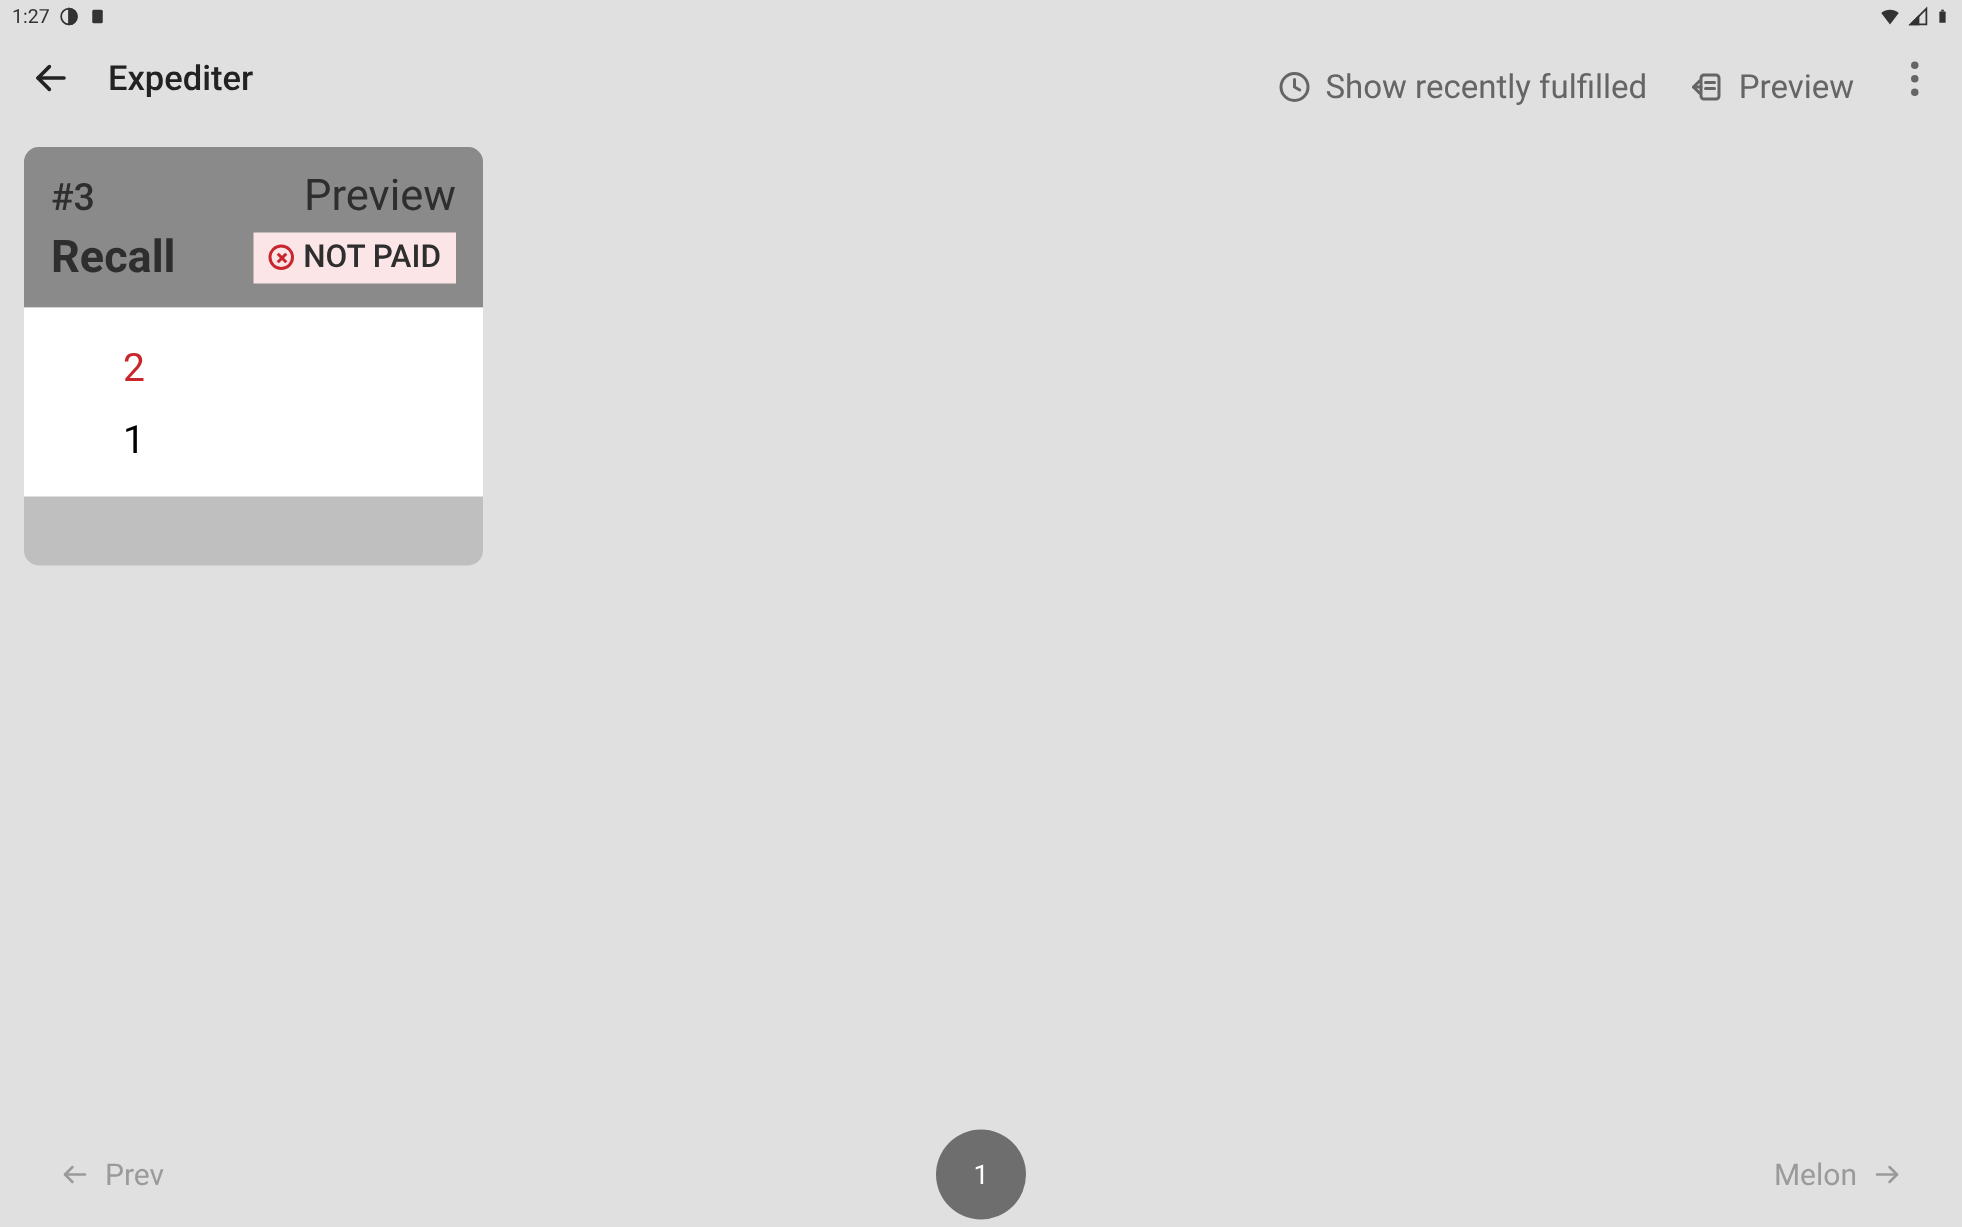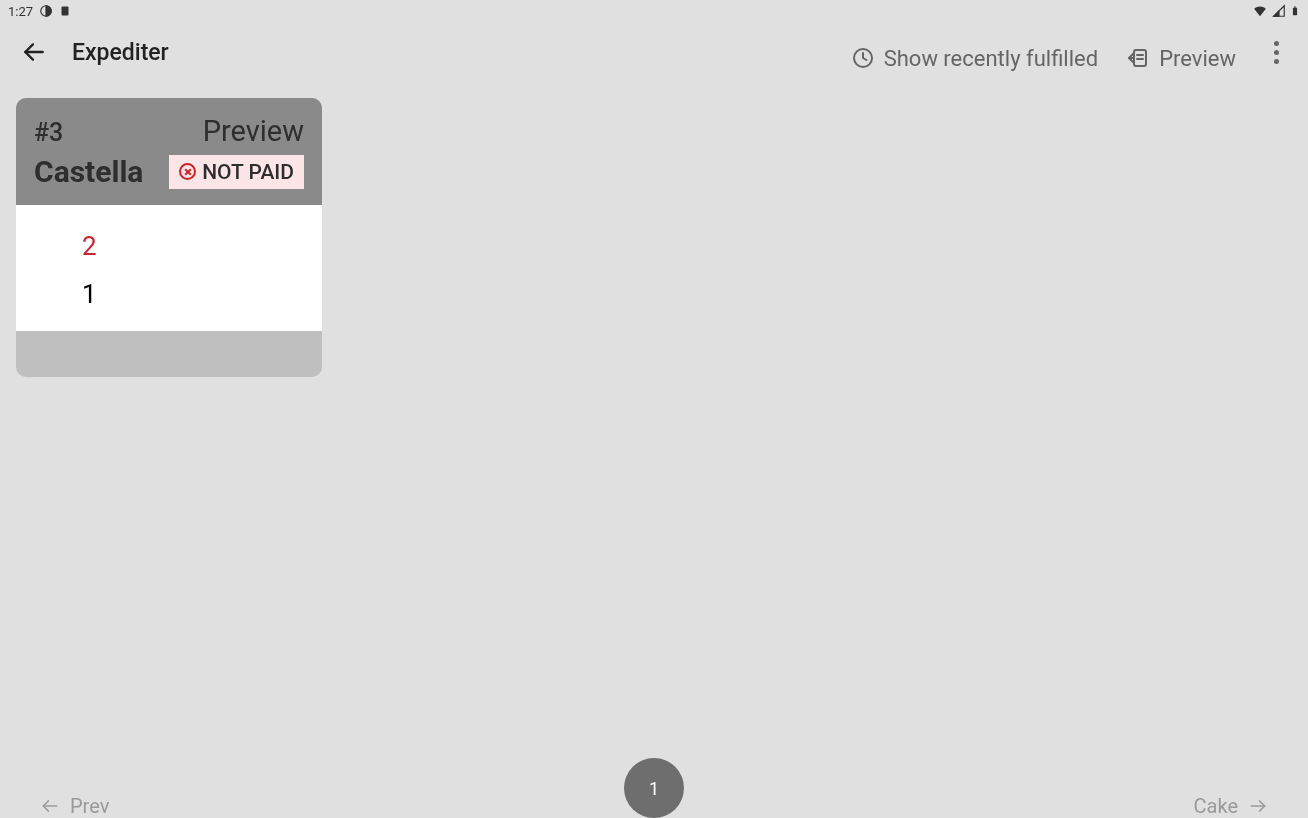--- a/index.html
+++ b/index.html
@@ -184,21 +184,21 @@
     .card-footer-pad {
       height: 46px;
     }
     .pagination-bar {
       position: absolute;
       bottom: 0;
       left: 0;
       right: 0;
       height: 70px;
       display: flex;
-      align-items: flex-end;
+      align-items: center;
       justify-content: space-between;
       padding: 0 40px;
       color: #9a9a9a;
     }
     .pager-btn {
       display: flex;
       align-items: center;
       gap: 10px;
       font-size: 20px;
       cursor: pointer;
@@ -295,21 +295,21 @@
 </div>
 
 <div class="content-area">
   <div class="order-card">
     <div class="card-header">
       <div class="header-row1">
         <span class="order-number">#3</span>
         <span class="preview-label">Preview</span>
       </div>
       <div class="header-row2">
-        <span class="source-label">Castella</span>
+        <span class="source-label">Recall</span>
         <span class="not-paid-badge">
           <span class="not-paid-icon-circle"></span>
           <span>NOT PAID</span>
         </span>
       </div>
     </div>
     <div class="card-body" id="card-body">
         <div class="line-item highlight">
           <span class="qty">2</span>
         </div>
@@ -326,19 +326,19 @@
     <svg width="20" height="20" viewBox="0 0 24 24" fill="none" stroke="#9a9a9a" stroke-width="2" stroke-linecap="round" stroke-linejoin="round">
       <line x1="20" y1="12" x2="4" y2="12"></line>
       <polyline points="10 6 4 12 10 18"></polyline>
     </svg>
     <span>Prev</span>
   </div>
   <div class="page-indicator">
     <span>1</span>
   </div>
   <div class="pager-btn">
-    <span>Cake</span>
+    <span>Melon</span>
     <svg width="20" height="20" viewBox="0 0 24 24" fill="none" stroke="#9a9a9a" stroke-width="2" stroke-linecap="round" stroke-linejoin="round">
       <line x1="4" y1="12" x2="20" y2="12"></line>
       <polyline points="14 6 20 12 14 18"></polyline>
     </svg>
   </div>
 </div>
 
 </body></html>

